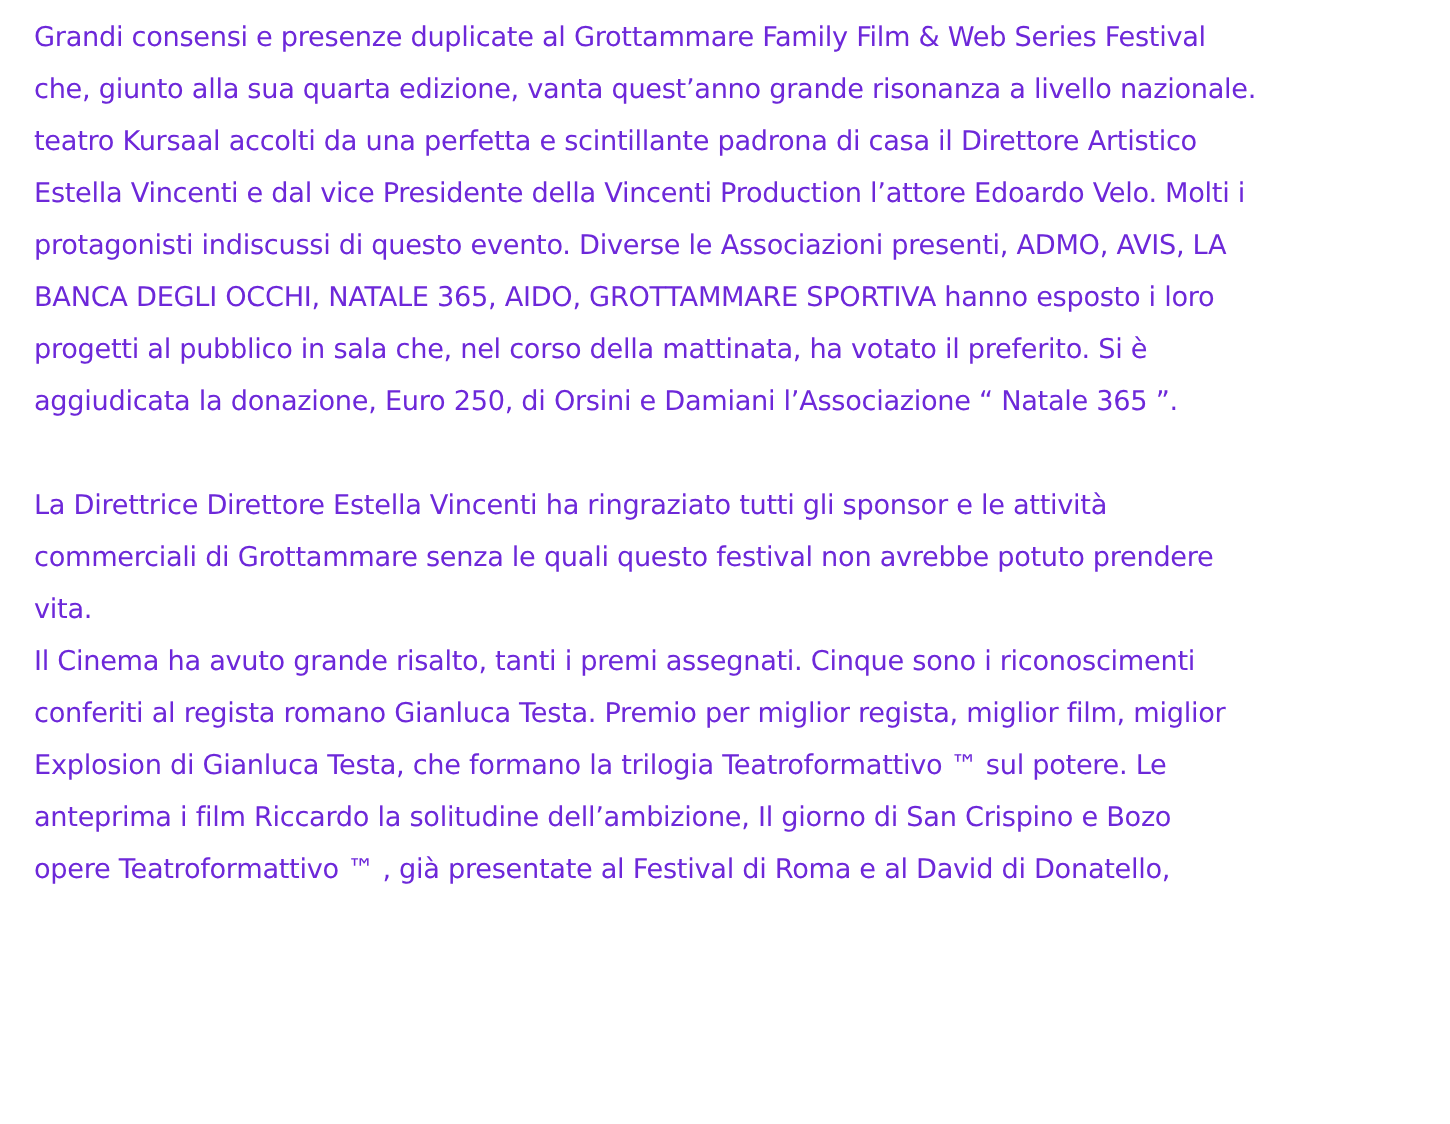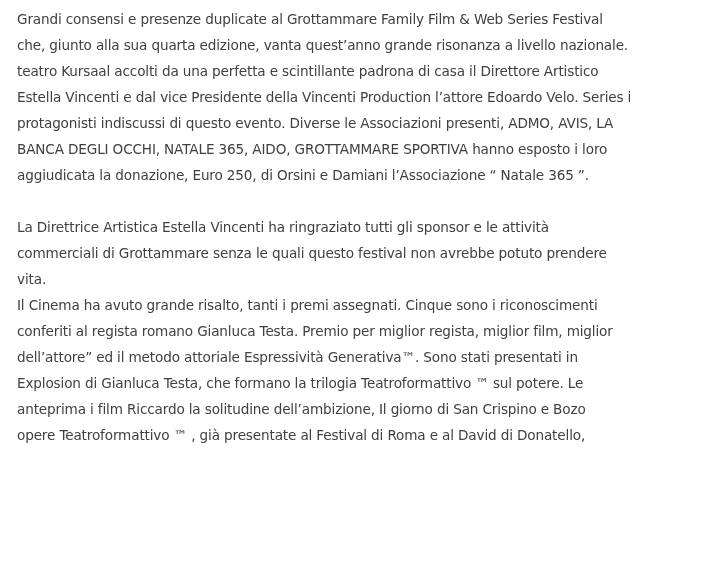--- a/index.html
+++ b/index.html
@@ -14,51 +14,51 @@
       position: relative;
     }
     .article {
       position: absolute;
       left: 17px;
       top: 6px;
       width: 700px;
       font-family: "DejaVu Sans", sans-serif;
       font-size: 13.6px;
       line-height: 26px;
-      color: #404040;
+      color: #6d28d9;
       letter-spacing: -0.15px;
     }
     .line {
       display: block;
       white-space: nowrap;
       height: 26px;
     }
     .blank {
       display: block;
       height: 26px;
     }
   </style>
 </head>
 <body>
 
 <div class="article">
   <div class="paragraph">
     <span class="line">Grandi consensi e presenze duplicate al Grottammare Family Film &amp; Web Series Festival</span>
     <span class="line">che, giunto alla sua quarta edizione, vanta quest’anno grande risonanza a livello nazionale.</span>
     <span class="line">teatro Kursaal accolti da una perfetta e scintillante padrona di casa il Direttore Artistico</span>
-    <span class="line">Estella Vincenti e dal vice Presidente della Vincenti Production l’attore Edoardo Velo. Series i</span>
+    <span class="line">Estella Vincenti e dal vice Presidente della Vincenti Production l’attore Edoardo Velo. Molti i</span>
     <span class="line">protagonisti indiscussi di questo evento. Diverse le Associazioni presenti, ADMO, AVIS, LA</span>
     <span class="line">BANCA DEGLI OCCHI, NATALE 365, AIDO, GROTTAMMARE SPORTIVA hanno esposto i loro</span>
+    <span class="line">progetti al pubblico in sala che, nel corso della mattinata, ha votato il preferito. Si è</span>
     <span class="line">aggiudicata la donazione, Euro 250, di Orsini e Damiani l’Associazione “ Natale 365 ”.</span>
   </div>
   <span class="blank"></span>
   <div class="paragraph">
-    <span class="line">La Direttrice Artistica Estella Vincenti ha ringraziato tutti gli sponsor e le attività</span>
+    <span class="line">La Direttrice Direttore Estella Vincenti ha ringraziato tutti gli sponsor e le attività</span>
     <span class="line">commerciali di Grottammare senza le quali questo festival non avrebbe potuto prendere</span>
     <span class="line">vita.</span>
     <span class="line">Il Cinema ha avuto grande risalto, tanti i premi assegnati. Cinque sono i riconoscimenti</span>
     <span class="line">conferiti al regista romano Gianluca Testa. Premio per miglior regista, miglior film, miglior</span>
-    <span class="line">dell’attore” ed il metodo attoriale Espressività Generativa™. Sono stati presentati in</span>
     <span class="line">Explosion di Gianluca Testa, che formano la trilogia Teatroformattivo ™ sul potere. Le</span>
     <span class="line">anteprima i film Riccardo la solitudine dell’ambizione, Il giorno di San Crispino e Bozo</span>
     <span class="line">opere Teatroformattivo ™ , già presentate al Festival di Roma e al David di Donatello,</span>
   </div>
 </div>
 
 </body></html>

